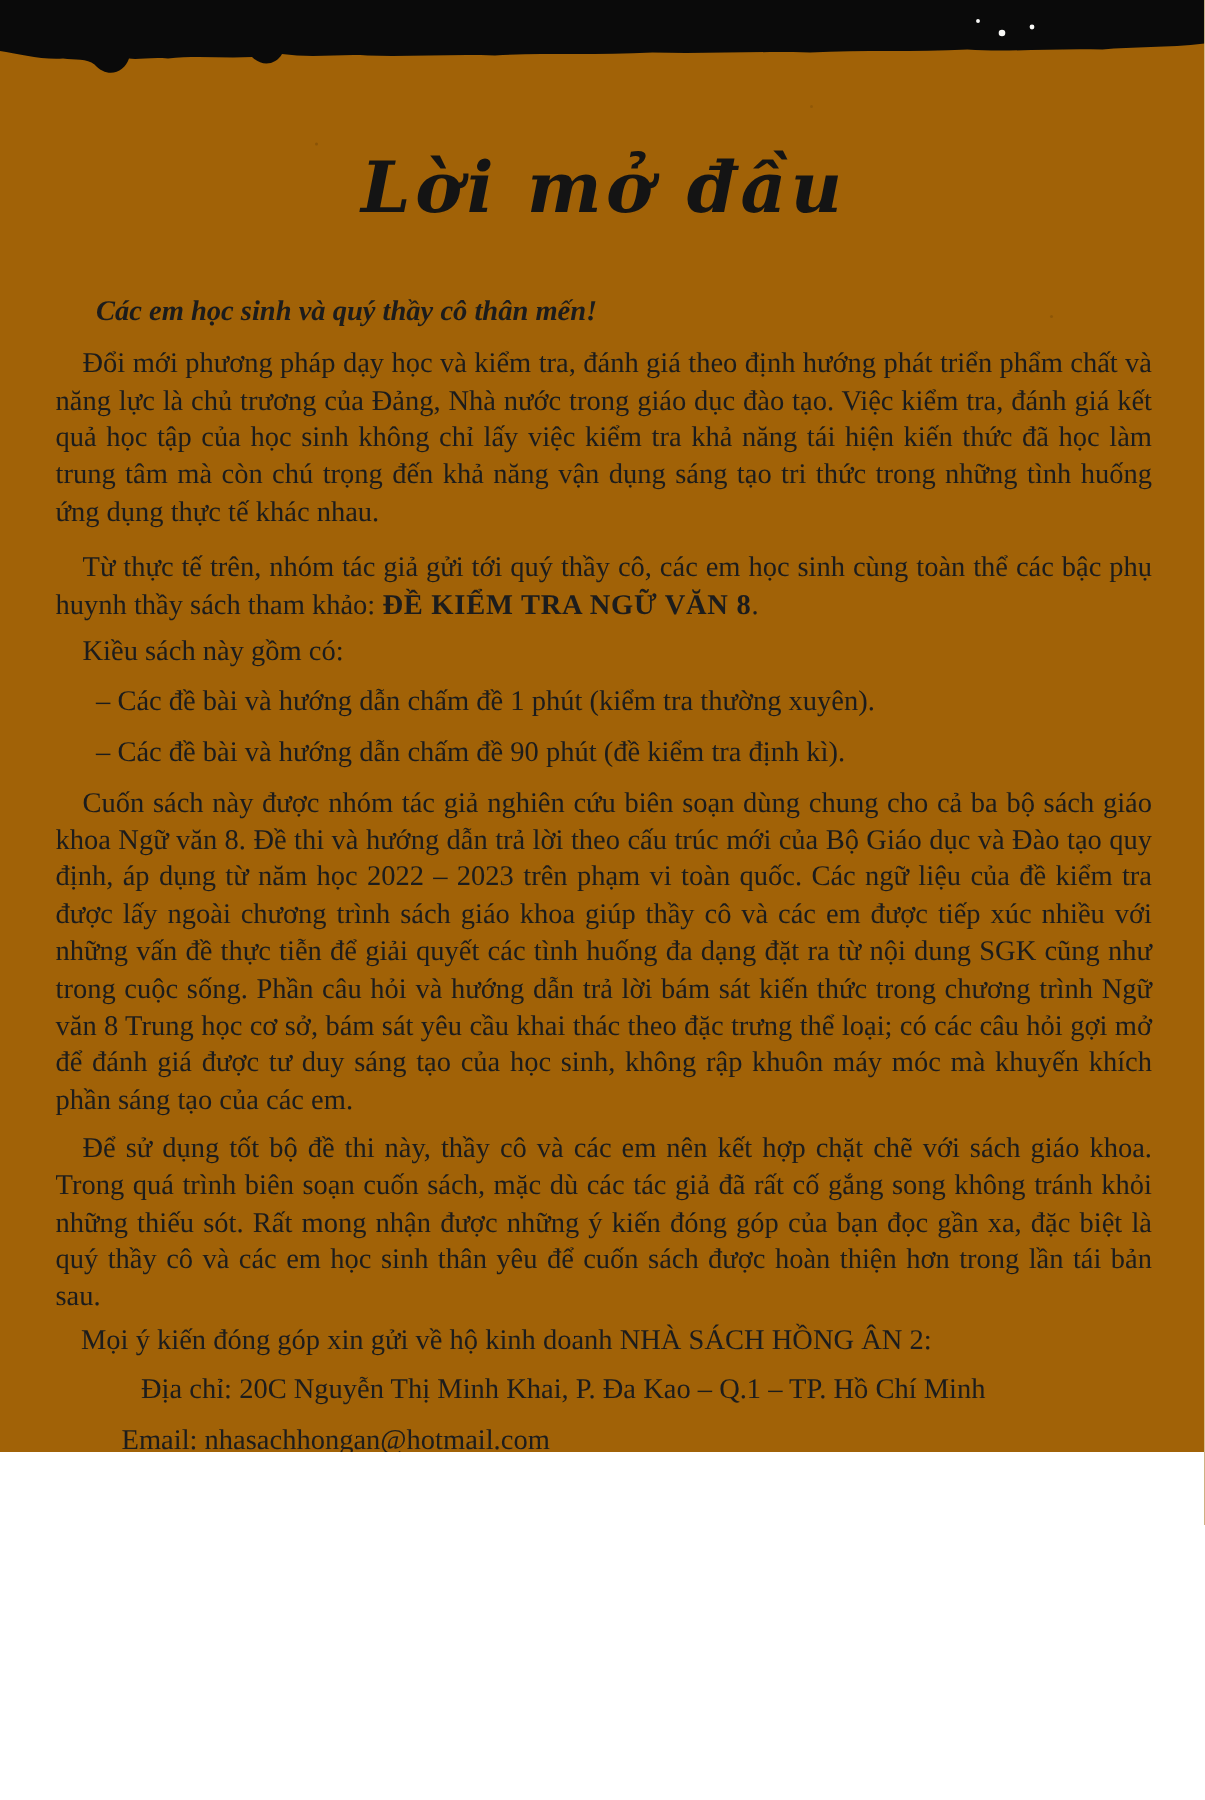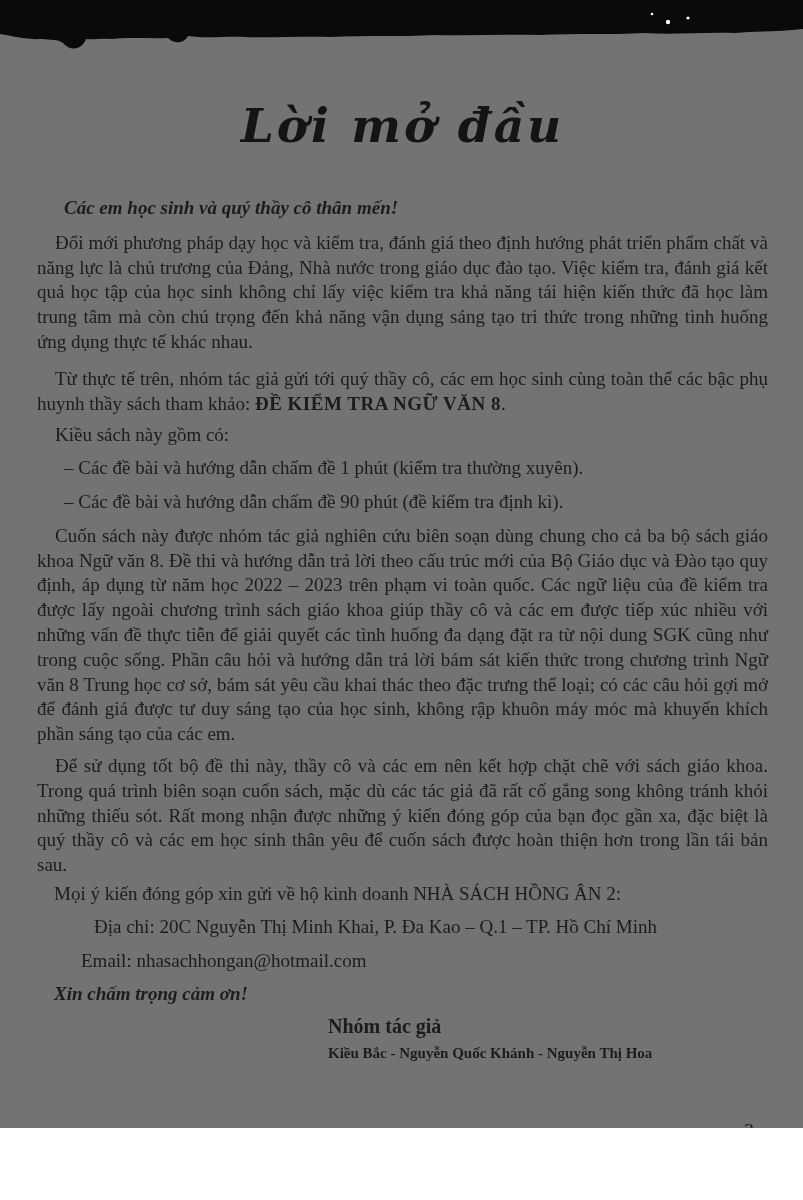--- a/index.html
+++ b/index.html
@@ -1,21 +1,21 @@
 <!DOCTYPE html>
 <html><head>
 <meta charset="utf-8">
 <style>
   html, body { margin: 0; padding: 0; background: #ffffff; }
   .page {
     position: relative;
     width: 803px;
-    height: 1128px;
+    height: 968px;
     margin: 0;
-    background: #737373;
+    background: #a16207;
     font-family: "Liberation Serif", serif;
     color: #1c1c1c;
     overflow: hidden;
     box-sizing: border-box;
     padding: 0 35px 0 37px;
   }
   .scan-bar {
     position: absolute;
     top: 0; left: 0;
     width: 803px; height: 54px;

